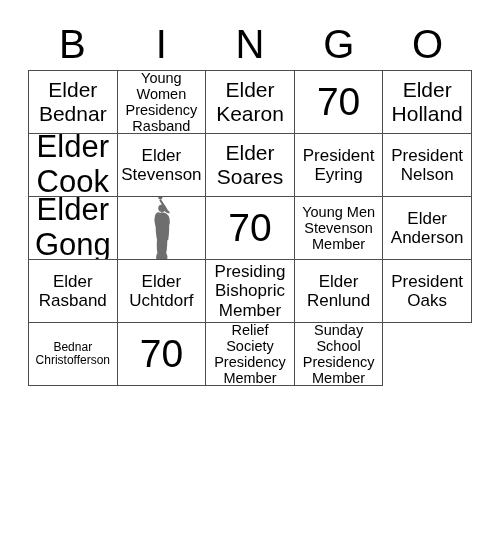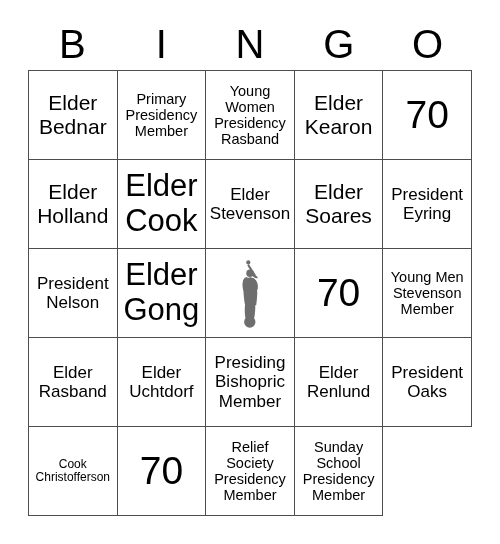--- a/index.html
+++ b/index.html
@@ -38,21 +38,21 @@
     font-weight: 400;
     line-height: 1;
     letter-spacing: 0px;
     color: #000000;
   }
   #grid {
     position: absolute;
     left: 28px;
     top: 70px;
     width: 444px;
-    height: 446px;
+    height: 316px;
     display: grid;
     grid-template-columns: repeat(5, 1fr);
     grid-template-rows: repeat(5, 1fr);
     border-top: 1px solid #4d4d4d;
     border-left: 1px solid #4d4d4d;
     box-sizing: border-box;
     background: #ffffff;
   }
   .cell {
     border-right: 1px solid #4d4d4d;
@@ -97,23 +97,20 @@
     <div class="header-letter">G</div>
     <div class="header-letter">O</div>
   </div>
 
   <div id="grid">
 
     <div class="cell sz-lg">
         <span class="cell-text">Elder Bednar</span>
       </div>
     <div class="cell sz-sm">
-        <span class="cell-text">Primary Presidency Member</span>
-      </div>
-    <div class="cell sz-sm">
         <span class="cell-text">Young Women Presidency Rasband</span>
       </div>
     <div class="cell sz-lg">
         <span class="cell-text">Elder Kearon</span>
       </div>
     <div class="cell sz-xxl">
         <span class="cell-text">70</span>
       </div>
 
     <div class="cell sz-lg">
@@ -154,37 +151,40 @@
       </svg>
     </div>
     <div class="cell sz-xxl">
         <span class="cell-text">70</span>
       </div>
     <div class="cell sz-sm">
         <span class="cell-text">Young Men Stevenson Member</span>
       </div>
 
     <div class="cell sz-md">
+        <span class="cell-text">Elder Anderson</span>
+      </div>
+    <div class="cell sz-md">
         <span class="cell-text">Elder Rasband</span>
       </div>
     <div class="cell sz-md">
         <span class="cell-text">Elder Uchtdorf</span>
       </div>
     <div class="cell sz-md">
         <span class="cell-text">Presiding Bishopric Member</span>
       </div>
     <div class="cell sz-md">
         <span class="cell-text">Elder Renlund</span>
       </div>
 
     <div class="cell sz-md">
         <span class="cell-text">President Oaks</span>
       </div>
     <div class="cell sz-xs">
-        <span class="cell-text">Cook Christofferson</span>
+        <span class="cell-text">Bednar Christofferson</span>
       </div>
     <div class="cell sz-xxl">
         <span class="cell-text">70</span>
       </div>
     <div class="cell sz-sm">
         <span class="cell-text">Relief Society Presidency Member</span>
       </div>
     <div class="cell sz-sm">
         <span class="cell-text">Sunday School Presidency Member</span>
       </div>

